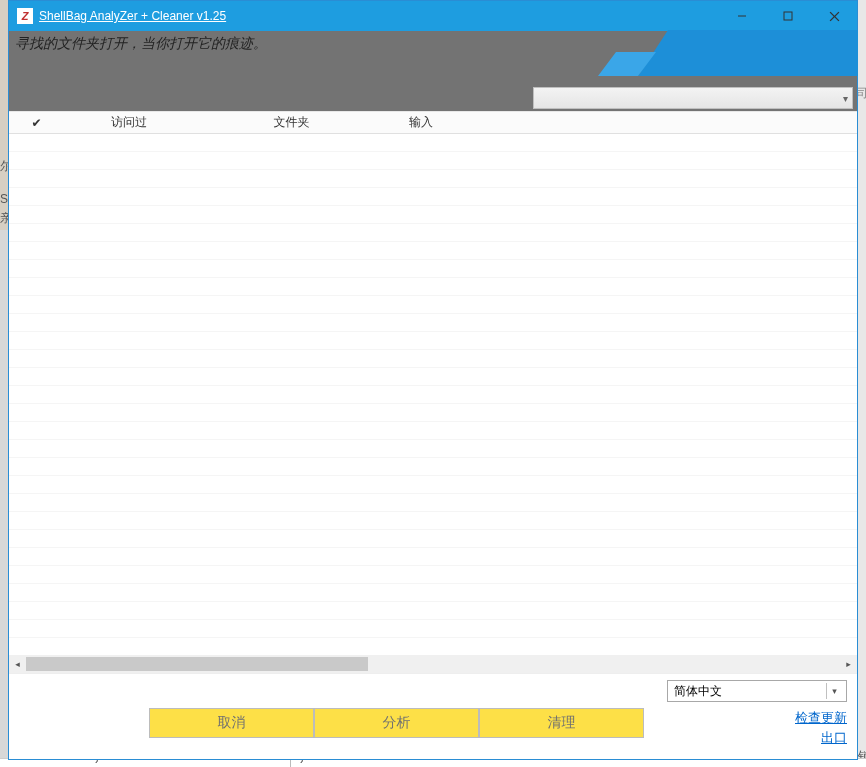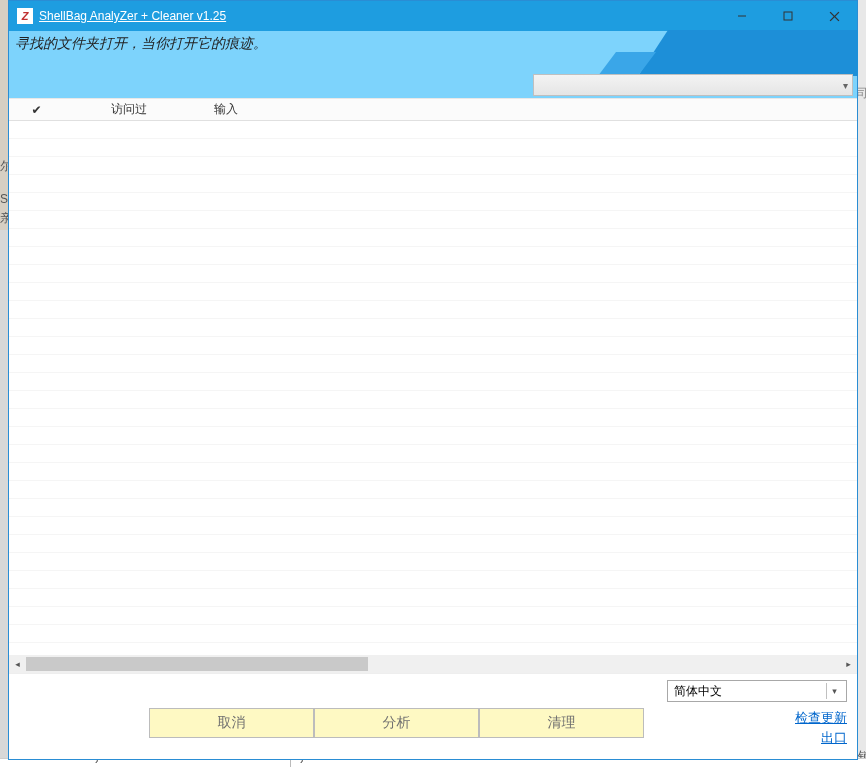--- a/index.html
+++ b/index.html
@@ -63,22 +63,22 @@
   }
   .winbtns { margin-left: auto; display: flex; height: 100%; }
   .winbtn {
     width: 46px; height: 100%;
     display: flex; align-items: center; justify-content: center;
     color: #fff; cursor: default;
   }
   .winbtn svg { stroke: #333; }
   
   .banner {
-    height: 68px;
-    background: #7dd3fc;
+    height: 81px;
+    background: #737373;
     border-bottom: 1px solid #e8e8e8;
     position: relative;
     flex: 0 0 auto;
   }
   .banner .desc {
     position: absolute; left: 6px; top: 4px;
     font-style: italic; color: #222; font-size: 14px;
   }
   .banner .ribbon {
     position: absolute; right: -1px; top: -1px;
@@ -165,21 +165,21 @@
     display:flex; align-items:center; justify-content:center;
     color:#555; font-size:9px;
   }
   .btn-row {
     position: absolute; left: 140px; top: 34px;
     display: flex;
   }
   .btn {
     width: 165px; height: 30px;
     border: 1px solid #bcbcbc;
-    background: #fef9c3;
+    background: #fde047;
     display:flex; align-items:center; justify-content:center;
     color:#707070; font-size:14px;
     margin-right: 0px;
   }
   .btn + .btn { border-left: 1px solid #bcbcbc; }
   .links {
     position: absolute; right: 10px; top: 34px;
     text-align: right;
     line-height: 20px;
   }
@@ -246,20 +246,21 @@
       </svg>
     </div>
     <div class="dropdown1">
       <span class="chev">▾</span>
     </div>
   </div>
 
   <div class="table-head">
     <div class="th chk">✔</div>
     <div class="th access">访问过</div>
+    <div class="th folder">文件夹</div>
     <div class="th input">输入</div>
   </div>
 
   <div class="table-body"></div>
 
   <div class="hscroll">
     <div class="arrow">◂</div>
     <div class="track">
       <div class="thumb"></div>
     </div>

